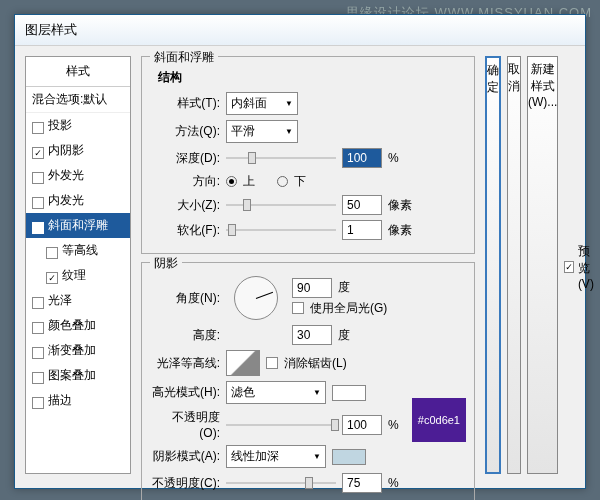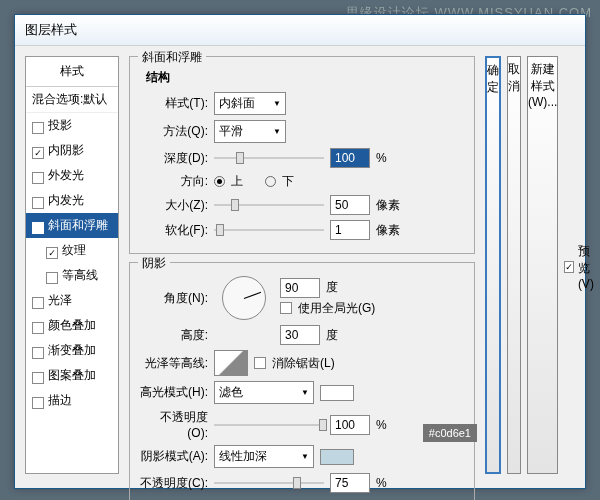--- a/index.html
+++ b/index.html
@@ -1,21 +1,21 @@
 <!DOCTYPE html>
 <html><head>
 <meta charset="utf-8">
 <style>
 *{box-sizing:border-box;margin:0;padding:0;font-family:"Microsoft YaHei","SimSun",sans-serif;font-size:12px}
 body{background:#5a6b78;width:600px;height:500px;overflow:hidden;position:relative}
 .watermark{position:absolute;top:4px;right:8px;color:#9aa;font-size:13px;letter-spacing:1px}
 .dialog{position:absolute;top:14px;left:14px;width:572px;height:475px;background:#f0f0f0;border:1px solid #1a5a8a;box-shadow:0 0 8px rgba(0,0,0,.3)}
 .titlebar{background:linear-gradient(#fff,#e8f0f8);padding:6px 10px;font-size:13px;border-bottom:1px solid #d0d0d0}
 .body{display:flex;padding:10px;gap:10px;height:438px}
-.styles-panel{width:94px;border:1px solid #999;background:#fff;display:flex;flex-direction:column}
+.styles-panel{width:106px;border:1px solid #999;background:#fff;display:flex;flex-direction:column}
 .styles-header{padding:6px;text-align:center;border-bottom:1px solid #ccc}
 .style-item{padding:4px 6px;display:flex;align-items:flex-end;gap:4px;cursor:pointer}
 .style-item.sel{background:#1e5a9c;color:#fff}
 .style-item.sub{padding-left:20px}
 .defaults{padding:4px 6px;border-bottom:1px solid #eee}
 .cb{width:12px;height:12px;border:1px solid #888;background:#fff;display:inline-flex;align-items:center;justify-content:center;font-size:9px}
 .cb.on::after{content:"✓";color:#000}
 .sel .cb{border-color:#fff}
 .sel .cb.on::after{color:#fff}
 .main{flex:1;display:flex;flex-direction:column;gap:8px}
@@ -36,21 +36,21 @@
 .angle-widget{width:44px;height:44px;border:1px solid #888;border-radius:50%;background:#f8f8f8;position:relative;margin:0 8px}
 .angle-widget::after{content:"";position:absolute;top:50%;left:50%;width:18px;height:1px;background:#000;transform-origin:left;transform:rotate(-20deg)}
 .contour{width:34px;height:26px;border:1px solid #888;background:linear-gradient(135deg,#fff 48%,#888 52%);display:inline-block}
 .swatch{width:34px;height:16px;border:1px solid #888;display:inline-block;background:#fff}
 .swatch.sh{background:#c0d6e1}
 .right{width:90px;display:flex;flex-direction:row;gap:6px;align-items:stretch}
 .btn{border:1px solid #888;background:linear-gradient(#fff,#e4e4e4);padding:4px 0;text-align:center;cursor:pointer}
 .btn.primary{border:2px solid #3a7abd}
 .prev-row{display:flex;align-items:center;gap:4px;margin-top:4px}
 .preview{width:64px;height:64px;border:1px solid #888;background:radial-gradient(circle at 40% 40%,#e8f4ff,#a8c8e0);margin:6px auto}
-.tooltip{position:absolute;background:#737373;color:#fff;padding:3px 6px;font-size:11px;right:108px;bottom:46px}
+.tooltip{position:absolute;background:#4c1d95;color:#fff;padding:16px 6px;font-size:11px;right:119px;bottom:46px}
 </style>
 </head>
 <body>
 
 <div class="watermark">思缘设计论坛  WWW.MISSYUAN.COM</div>
 
 <div class="dialog">
   <div class="titlebar">图层样式</div>
   <div class="body">
 
@@ -72,26 +72,26 @@
           </div>
           <div class="style-item">
             <span class="cb"></span>
             <span>内发光</span>
           </div>
           <div class="style-item sel">
             <span class="cb on"></span>
             <span>斜面和浮雕</span>
           </div>
           <div class="style-item sub">
+            <span class="cb"></span>
+            <span>等高线</span>
+          </div>
+          <div class="style-item sub">
             <span class="cb on"></span>
             <span>纹理</span>
-          </div>
-          <div class="style-item sub">
-            <span class="cb"></span>
-            <span>等高线</span>
           </div>
           <div class="style-item">
             <span class="cb"></span>
             <span>光泽</span>
           </div>
           <div class="style-item">
             <span class="cb"></span>
             <span>颜色叠加</span>
           </div>
           <div class="style-item">

